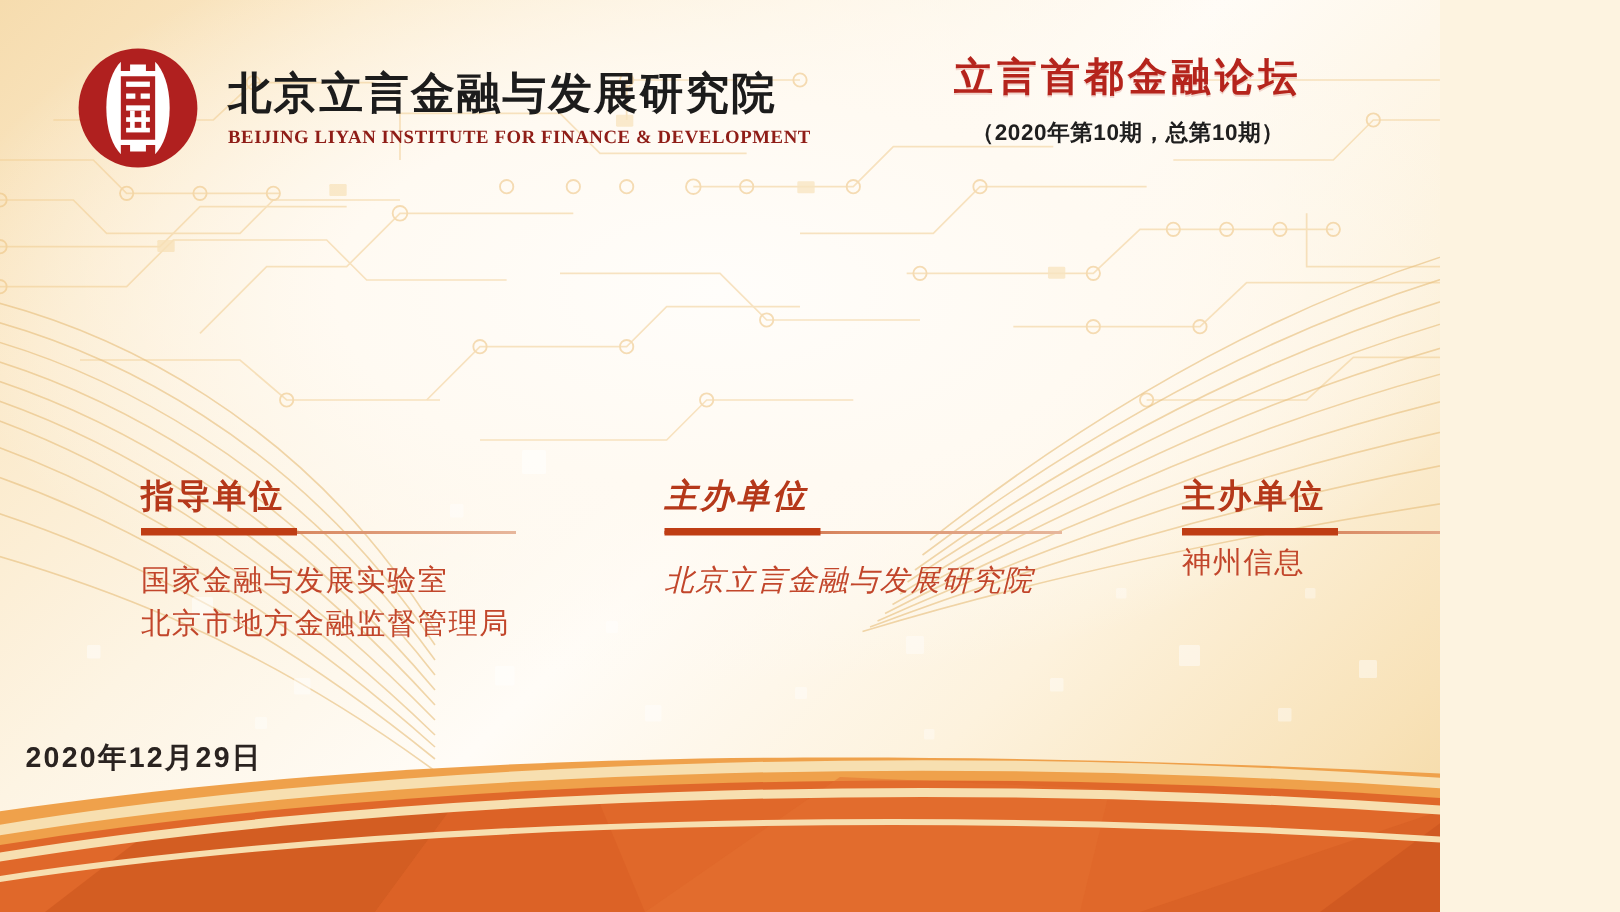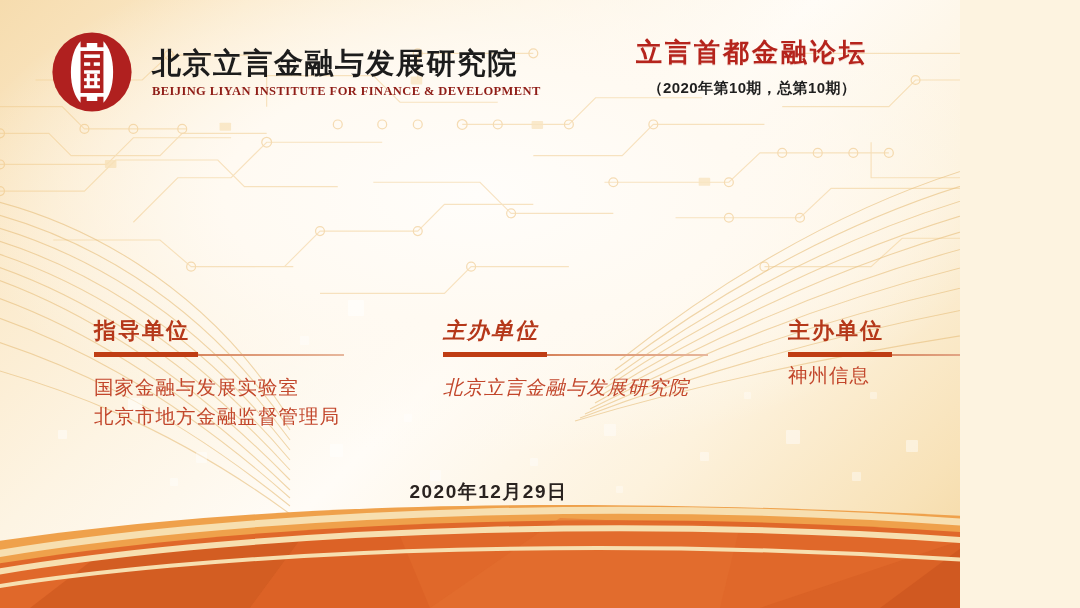--- a/index.html
+++ b/index.html
@@ -75,21 +75,21 @@
     background:#bf3d14;
   }
   .col-line{
     font-size:19.5px;color:#c2462b;letter-spacing:1px;margin-top:4px;
     line-height:1.25;white-space:nowrap;
   }
   .col-line.first{margin-top:16px;}
 
   
   .date{
-    position:absolute;top:479px;left:0;right:0;text-align:center;
+    position:absolute;top:492px;left:0;right:0;
     font-size:19px;font-weight:bold;color:#2a2320;letter-spacing:1.5px;margin-left:17px;
   }
 
   
   .bottom{position:absolute;left:0;bottom:0;width:1080px;height:130px;}
 </style>
 </head>
 <body>
 
 <div id="poster">

